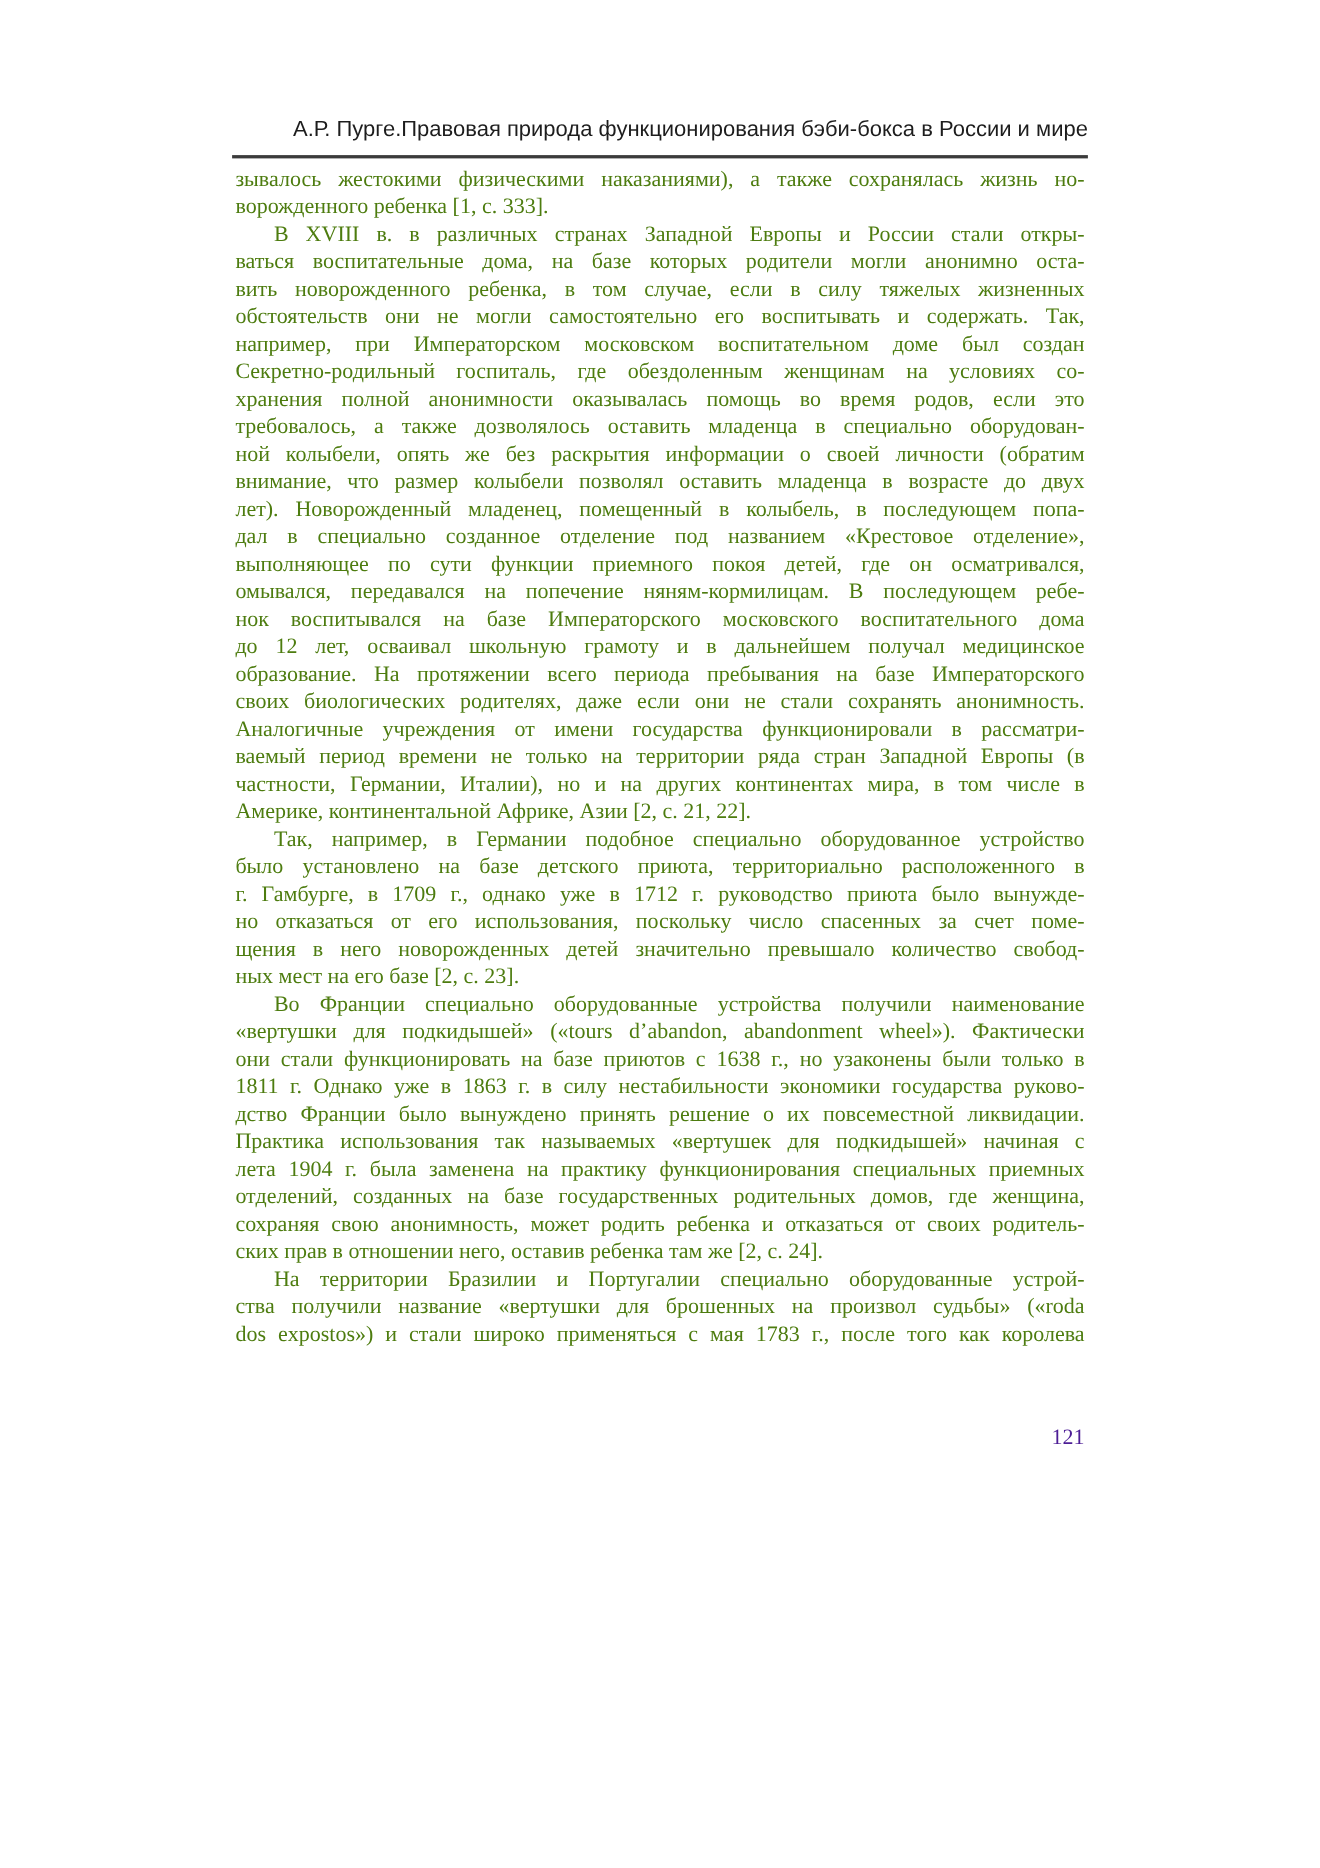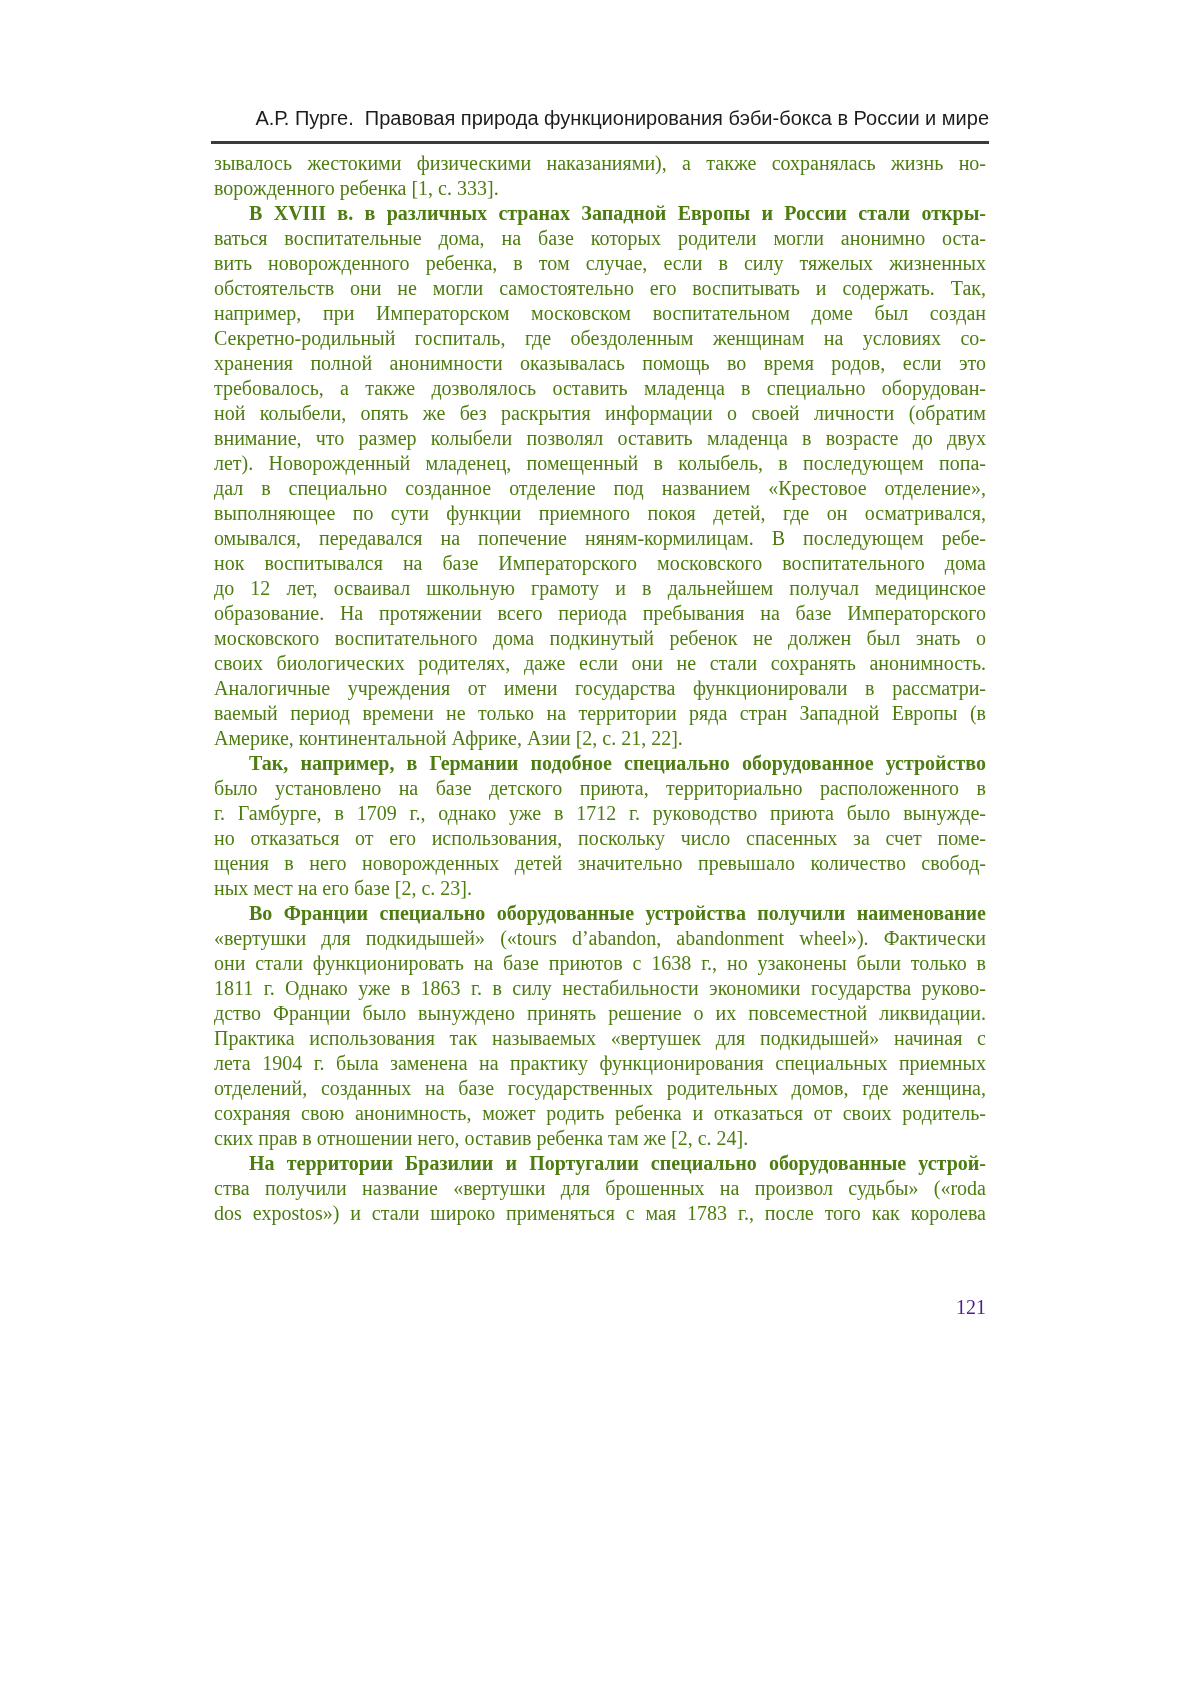--- a/index.html
+++ b/index.html
@@ -15,21 +15,21 @@
     overflow: hidden;
   }
   .running-head {
     position: absolute;
     top: 106px;
     left: 213px;
     width: 776px;
     display: flex;
     justify-content: flex-end;
     align-items: baseline;
-    gap: 11px;
+    gap: 0;
     font-family: "Liberation Sans", "DejaVu Sans", sans-serif;
     font-size: 20px;
     line-height: 24px;
     color: #1d1d1d;
     white-space: nowrap;
   }
   .head-rule {
     position: absolute;
     top: 141px;
     left: 211px;
@@ -49,21 +49,20 @@
   }
   .article-body .line {
     text-align: justify;
     text-align-last: justify;
   }
   .article-body .line.end {
     text-align-last: left;
   }
   .article-body .line.indent {
     text-indent: 35px;
-    font-weight: bold;
   }
   .page-number {
     position: absolute;
     top: 1296px;
     left: 214px;
     width: 772px;
     text-align: right;
     font-family: "Liberation Serif", "DejaVu Serif", serif;
     font-size: 20px;
     color: #4c1d95;
@@ -94,24 +93,24 @@
       <div class="line">требовалось, а также дозволялось оставить младенца в специально оборудован-</div>
       <div class="line">ной колыбели, опять же без раскрытия информации о своей личности (обратим</div>
       <div class="line">внимание, что размер колыбели позволял оставить младенца в возрасте до двух</div>
       <div class="line">лет). Новорожденный младенец, помещенный в колыбель, в последующем попа-</div>
       <div class="line">дал в специально созданное отделение под названием «Крестовое отделение»,</div>
       <div class="line">выполняющее по сути функции приемного покоя детей, где он осматривался,</div>
       <div class="line">омывался, передавался на попечение няням-кормилицам. В последующем ребе-</div>
       <div class="line">нок воспитывался на базе Императорского московского воспитательного дома</div>
       <div class="line">до 12 лет, осваивал школьную грамоту и в дальнейшем получал медицинское</div>
       <div class="line">образование. На протяжении всего периода пребывания на базе Императорского</div>
-      <div class="line">московского воспитательного дома подкинутый ребенок не должен был знать о</div>
       <div class="line">своих биологических родителях, даже если они не стали сохранять анонимность.</div>
       <div class="line">Аналогичные учреждения от имени государства функционировали в рассматри-</div>
       <div class="line">ваемый период времени не только на территории ряда стран Западной Европы (в</div>
+      <div class="line">частности, Германии, Италии), но и на других континентах мира, в том числе в</div>
       <div class="line end">Америке, континентальной Африке, Азии [2, с. 21, 22].</div>
       <div class="line indent">Так, например, в Германии подобное специально оборудованное устройство</div>
       <div class="line">было установлено на базе детского приюта, территориально расположенного в</div>
       <div class="line">г. Гамбурге, в 1709 г., однако уже в 1712 г. руководство приюта было вынужде-</div>
       <div class="line">но отказаться от его использования, поскольку число спасенных за счет поме-</div>
       <div class="line">щения в него новорожденных детей значительно превышало количество свобод-</div>
       <div class="line end">ных мест на его базе [2, с. 23].</div>
       <div class="line indent">Во Франции специально оборудованные устройства получили наименование</div>
       <div class="line">«вертушки для подкидышей» («tours d’abandon, abandonment wheel»). Фактически</div>
       <div class="line">они стали функционировать на базе приютов с 1638 г., но узаконены были только в</div>

